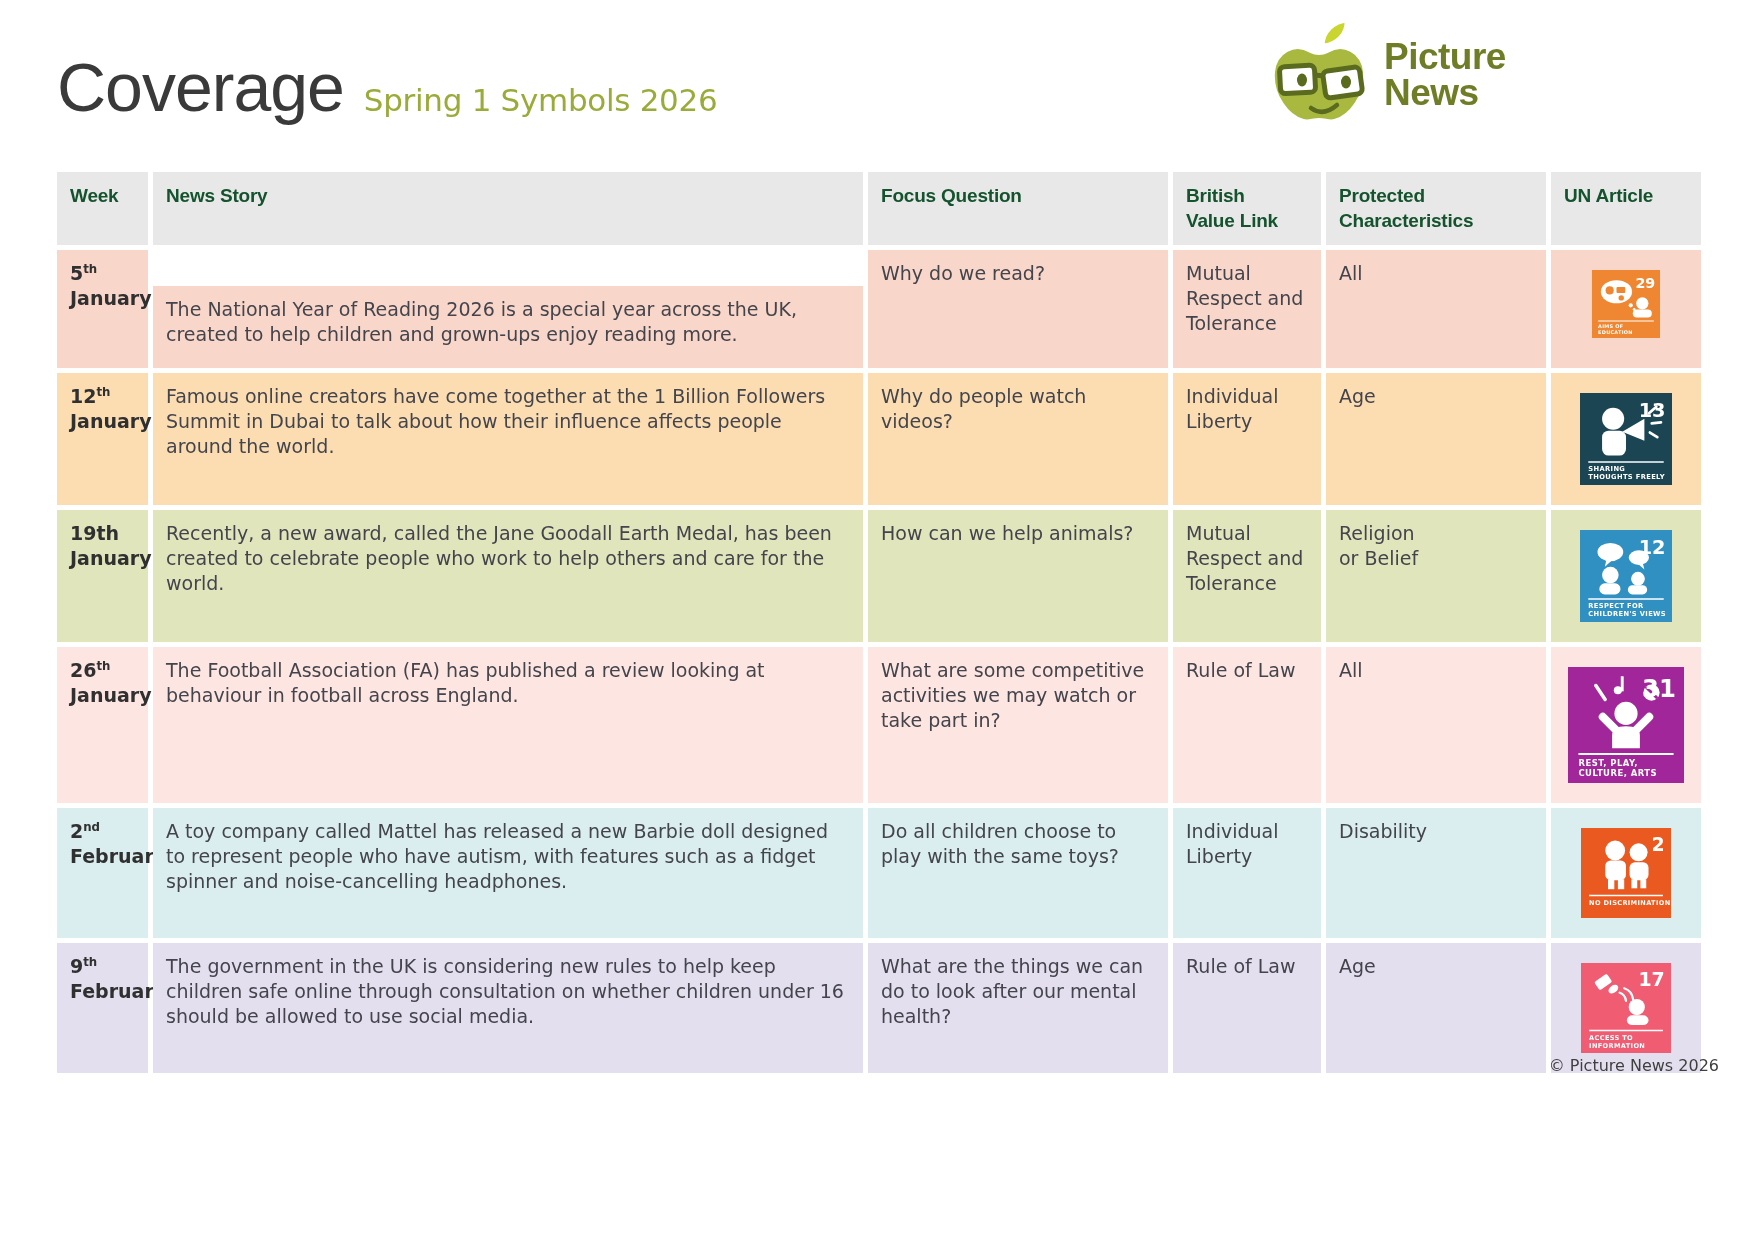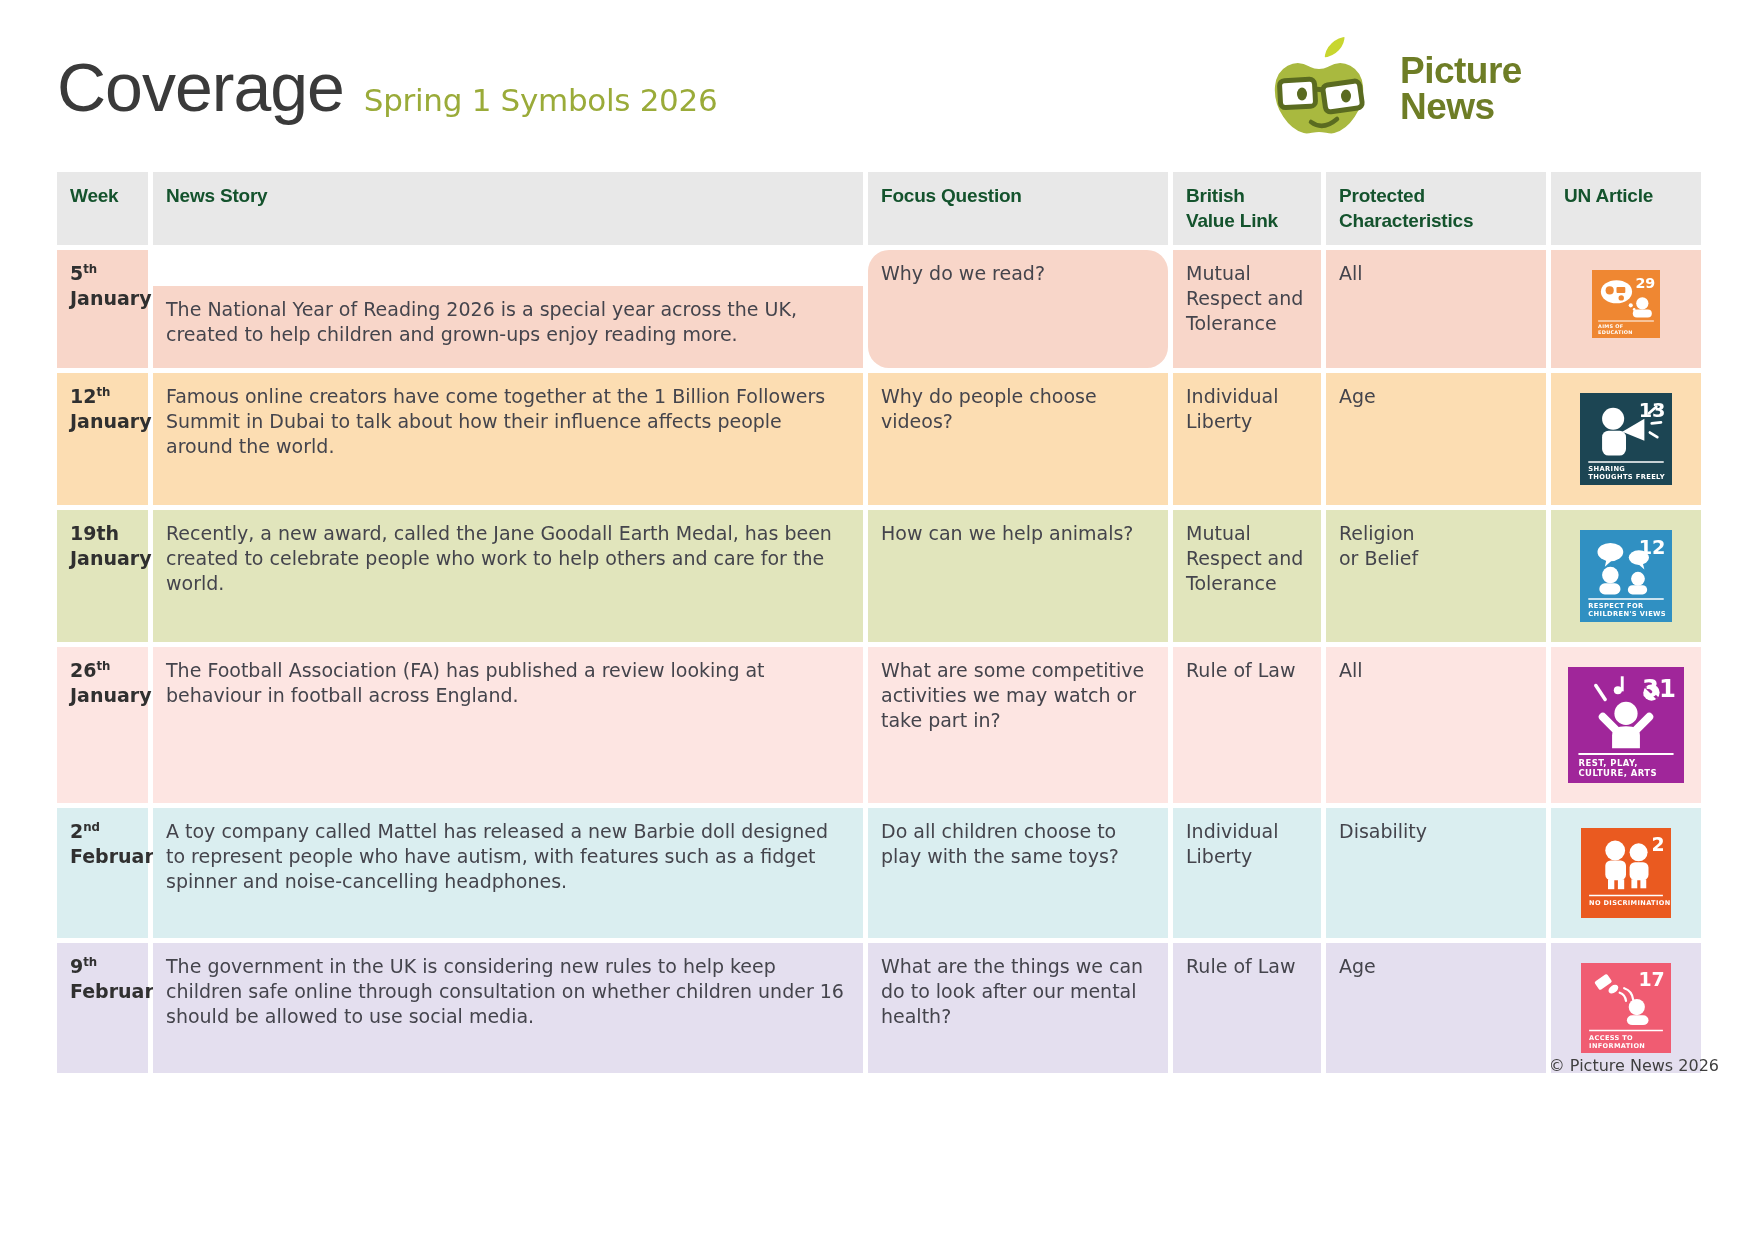--- a/index.html
+++ b/index.html
@@ -5,21 +5,21 @@
   html,body{margin:0;padding:0;background:#fff;}
   .page{position:relative;width:1755px;height:1240px;background:#ffffff;
         font-family:"DejaVu Sans","Liberation Sans",sans-serif;overflow:hidden;}
 
   
   .title-block{position:absolute;left:57px;top:48px;display:flex;align-items:baseline;gap:20px;}
   .page-title{font-size:68px;font-weight:500;color:#3a3a3a;letter-spacing:-1px;
               font-family:"Liberation Sans","DejaVu Sans",sans-serif;}
   .page-subtitle{font-size:31px;font-weight:500;color:#9aab39;letter-spacing:-0.3px;text-align:center;}
 
-  .logo{position:absolute;left:1258px;top:30px;display:flex;align-items:center;gap:20px;}
+  .logo{position:absolute;left:1258px;top:16px;display:flex;align-items:center;gap:4px;}
   .logo svg{display:block;}
   .logo-text{font-size:37px;font-weight:bold;color:#6e7d26;line-height:0.98;letter-spacing:-0.5px;
              font-family:"Liberation Sans","DejaVu Sans",sans-serif;}
 
   
   .coverage-table{position:absolute;left:57px;top:172px;width:1644px;}
   .trow{display:grid;grid-template-columns:91px 710px 300px 148px 220px 150px;gap:5px;margin-bottom:5px;}
   .cell{padding:11px 13px;box-sizing:border-box;font-size:19px;line-height:1.33;color:#44444c;}
   .hrow .cell{background:#e8e8e8;color:#14532d;font-weight:bold;white-space:pre-line;
               letter-spacing:-0.2px;min-height:62px;font-family:"Liberation Sans","DejaVu Sans",sans-serif;}
@@ -90,21 +90,21 @@
 Characteristics</div>
       <div class="cell">UN Article</div>
     </div>
 
     <div class="trow r1">
       <div class="cell week-cell" style="background: rgb(248, 214, 201);">
         <span>5</span><sup>th</sup>
         <span class="month">January</span>
       </div>
       <div class="cell" style="background: rgb(248, 214, 201); margin-top: 36px;">The National Year of Reading 2026 is a special year across the UK, created to help children and grown-ups enjoy reading more.</div>
-      <div class="cell" style="background: rgb(248, 214, 201); border-radius: 21px;">Why do we read?</div>
+      <div class="cell" style="background: rgb(248, 214, 201);">Why do we read?</div>
       <div class="cell" style="background: rgb(248, 214, 201);">Mutual Respect and Tolerance</div>
       <div class="cell pc-cell" style="background: rgb(248, 214, 201);">All</div>
       <div class="cell un-cell" style="background: rgb(248, 214, 201);">
         <svg class="un-icon" viewBox="0 0 100 100">
           <rect width="100" height="100" fill="#ef8732"></rect>
           <g fill="#ffffff">
             <ellipse cx="36" cy="32" rx="23" ry="17"></ellipse>
             <circle cx="57" cy="52" r="3"></circle>
             <circle cx="62" cy="58" r="2"></circle>
             <circle cx="74" cy="49" r="9"></circle>
@@ -122,21 +122,21 @@
         </svg>
       </div>
     </div>
 
     <div class="trow r2">
       <div class="cell week-cell" style="background: rgb(252, 221, 178);">
         <span>12</span><sup>th</sup>
         <span class="month">January</span>
       </div>
       <div class="cell" style="background: rgb(252, 221, 178);">Famous online creators have come together at the 1 Billion Followers Summit in Dubai to talk about how their influence affects people around the world.</div>
-      <div class="cell" style="background: rgb(252, 221, 178);">Why do people choose videos?</div>
+      <div class="cell" style="background: rgb(252, 221, 178);">Why do people watch videos?</div>
       <div class="cell" style="background: rgb(252, 221, 178);">Individual Liberty</div>
       <div class="cell pc-cell" style="background: rgb(252, 221, 178);">Age</div>
       <div class="cell un-cell" style="background: rgb(252, 221, 178);">
         <svg class="un-icon" viewBox="0 0 100 100">
           <rect width="100" height="100" fill="#1c4553"></rect>
           <g fill="#ffffff">
             <circle cx="36" cy="28" r="12"></circle>
             <rect x="24" y="41" width="26" height="27" rx="7"></rect>
             <polygon points="46,42 70,28 70,52"></polygon>
           </g>

